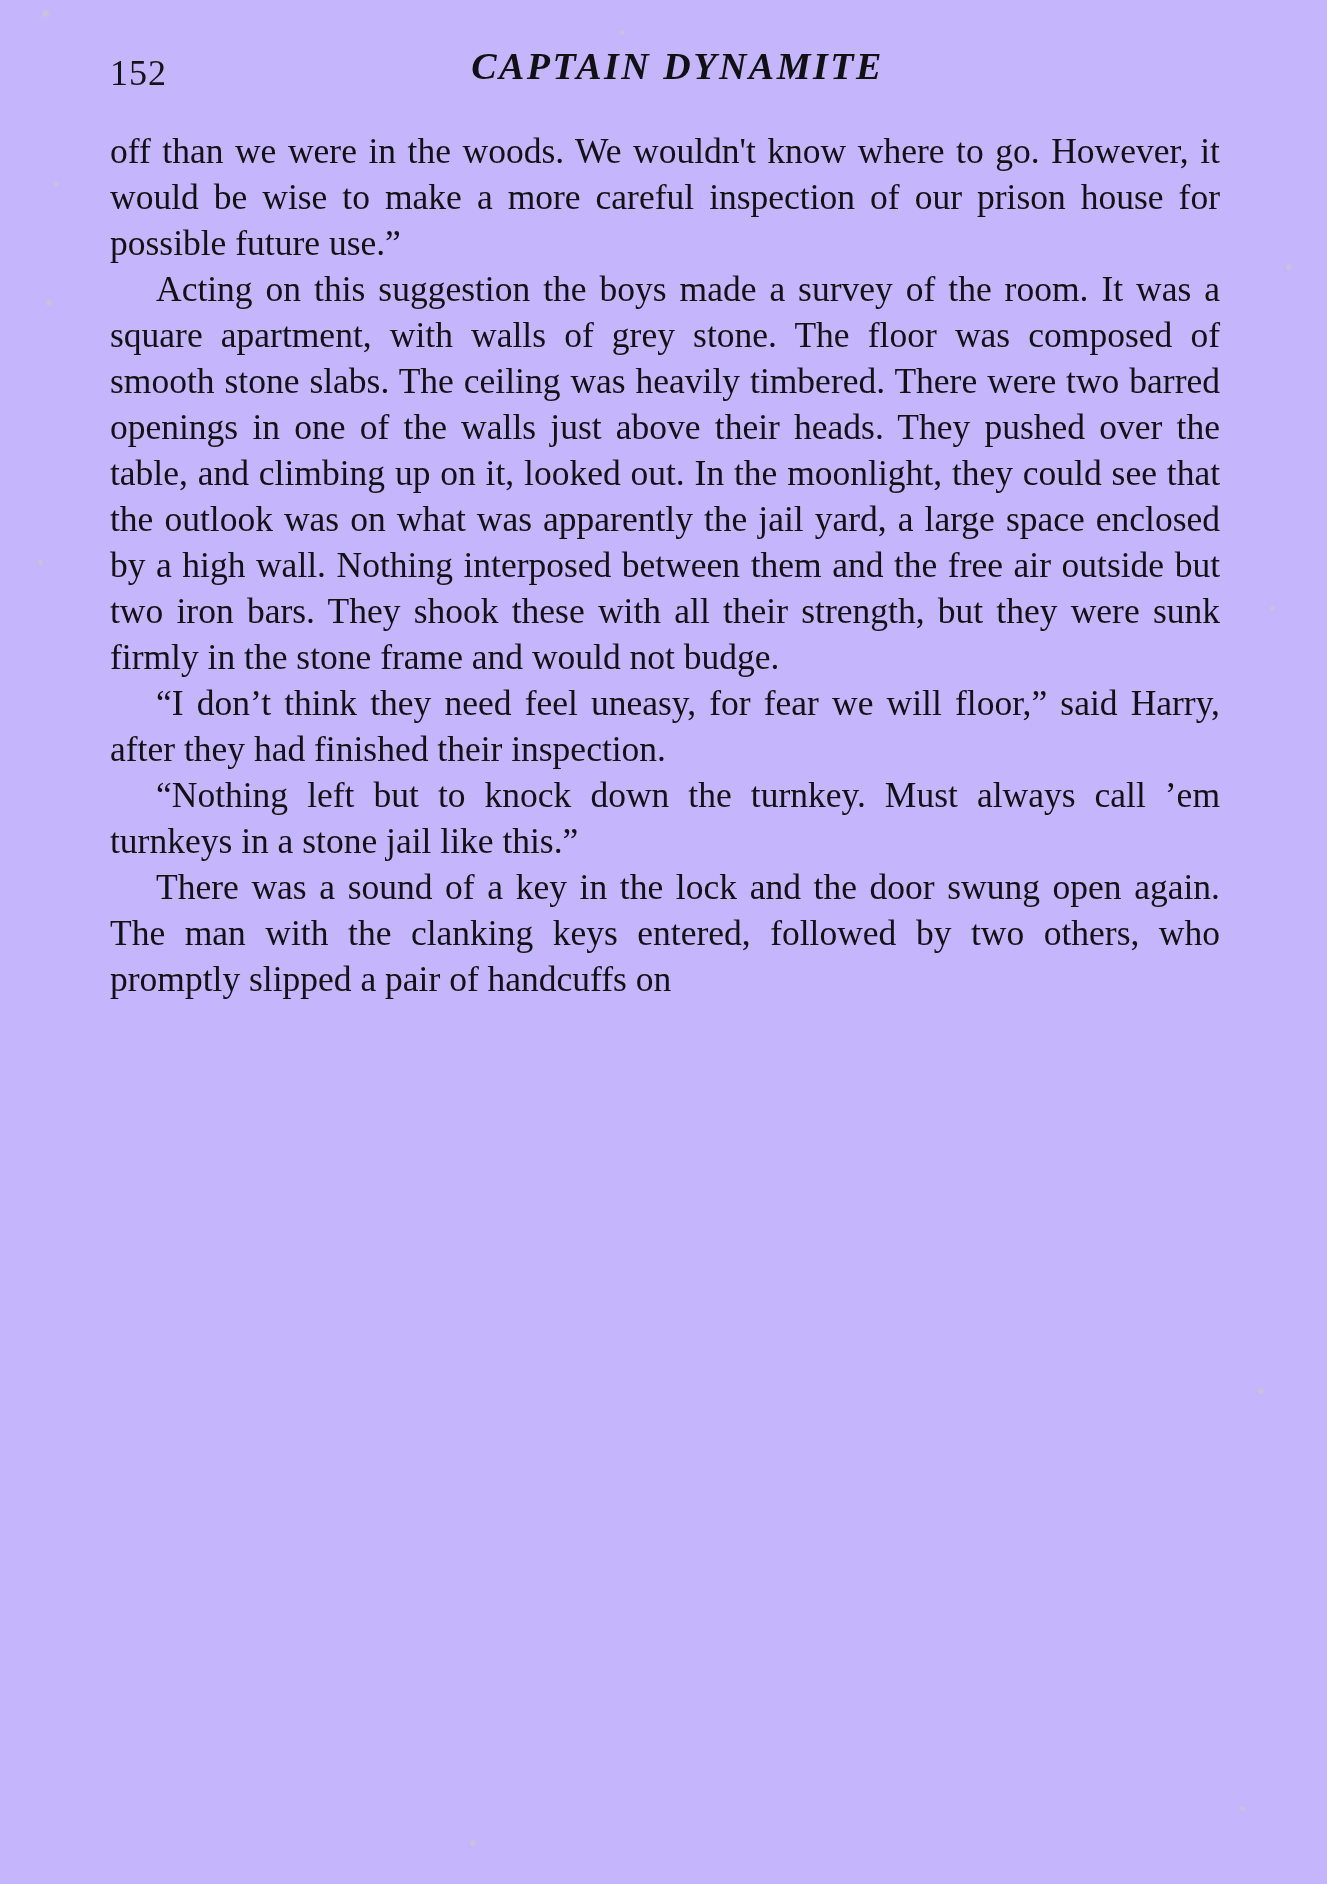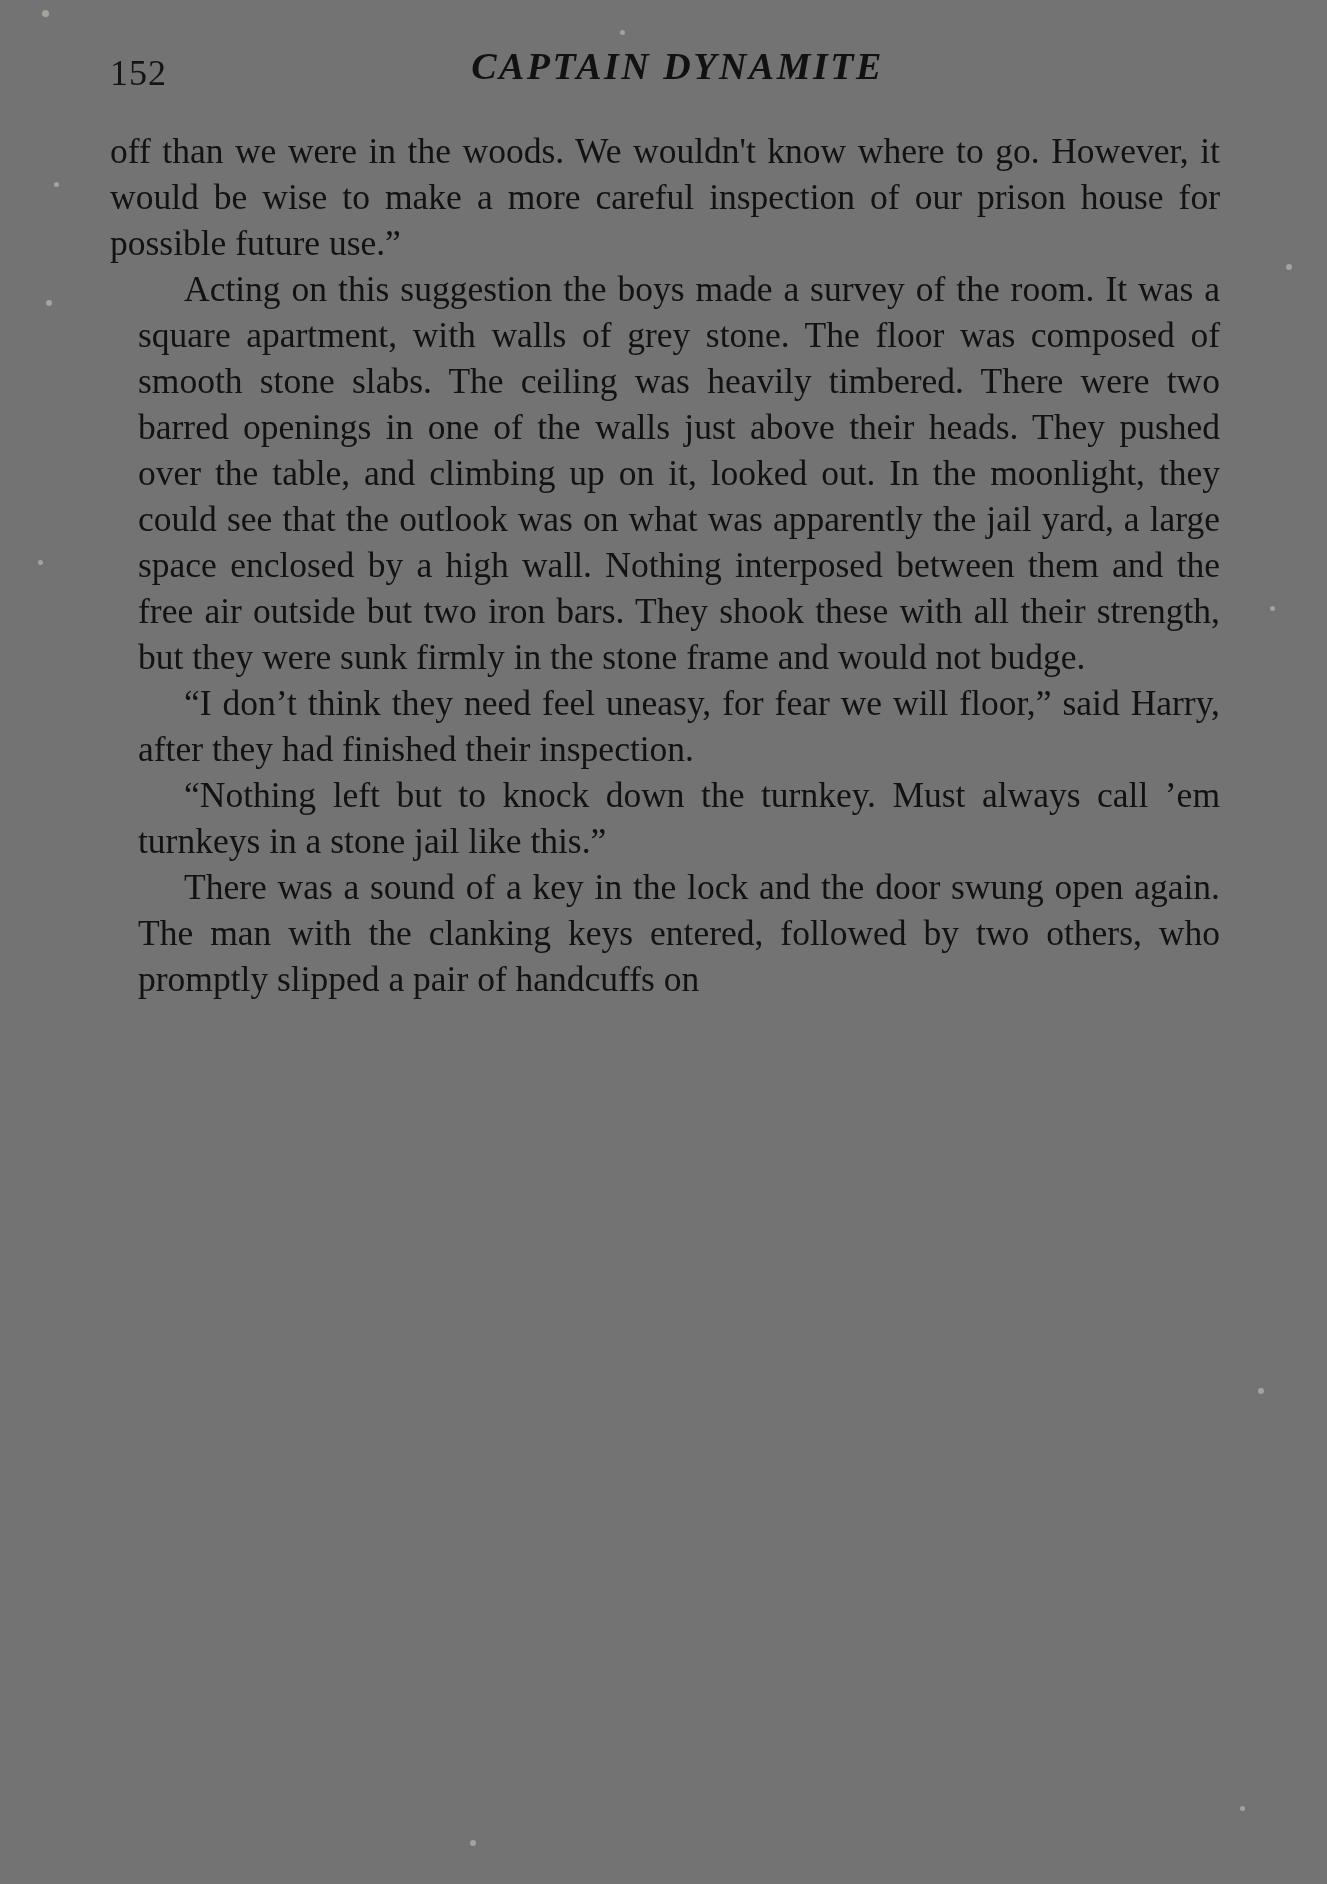--- a/index.html
+++ b/index.html
@@ -4,21 +4,21 @@
 <style>
   html, body {
     margin: 0;
     padding: 0;
     background: #ffffff;
   }
   .page {
     position: relative;
     width: 1327px;
     height: 1884px;
-    background: #737373;
+    background: #c4b5fd;
     overflow: hidden;
     font-family: "Liberation Serif", serif;
     color: #131313;
   }
   
   .speck {
     position: absolute;
     background: #cfcabd;
     border-radius: 50%;
     opacity: .55;
@@ -63,21 +63,20 @@
     text-align: justify;
     text-justify: inter-word;
     color: #121212;
   }
   .body-text p {
     margin: 0;
     text-indent: 0;
   }
   .body-text p.indent {
     text-indent: 46px;
-    margin-left: 28px;
   }
   
   .body-text p:last-child {
     text-align: justify;
   }
 </style>
 </head>
 <body>
 
 <div class="page">

